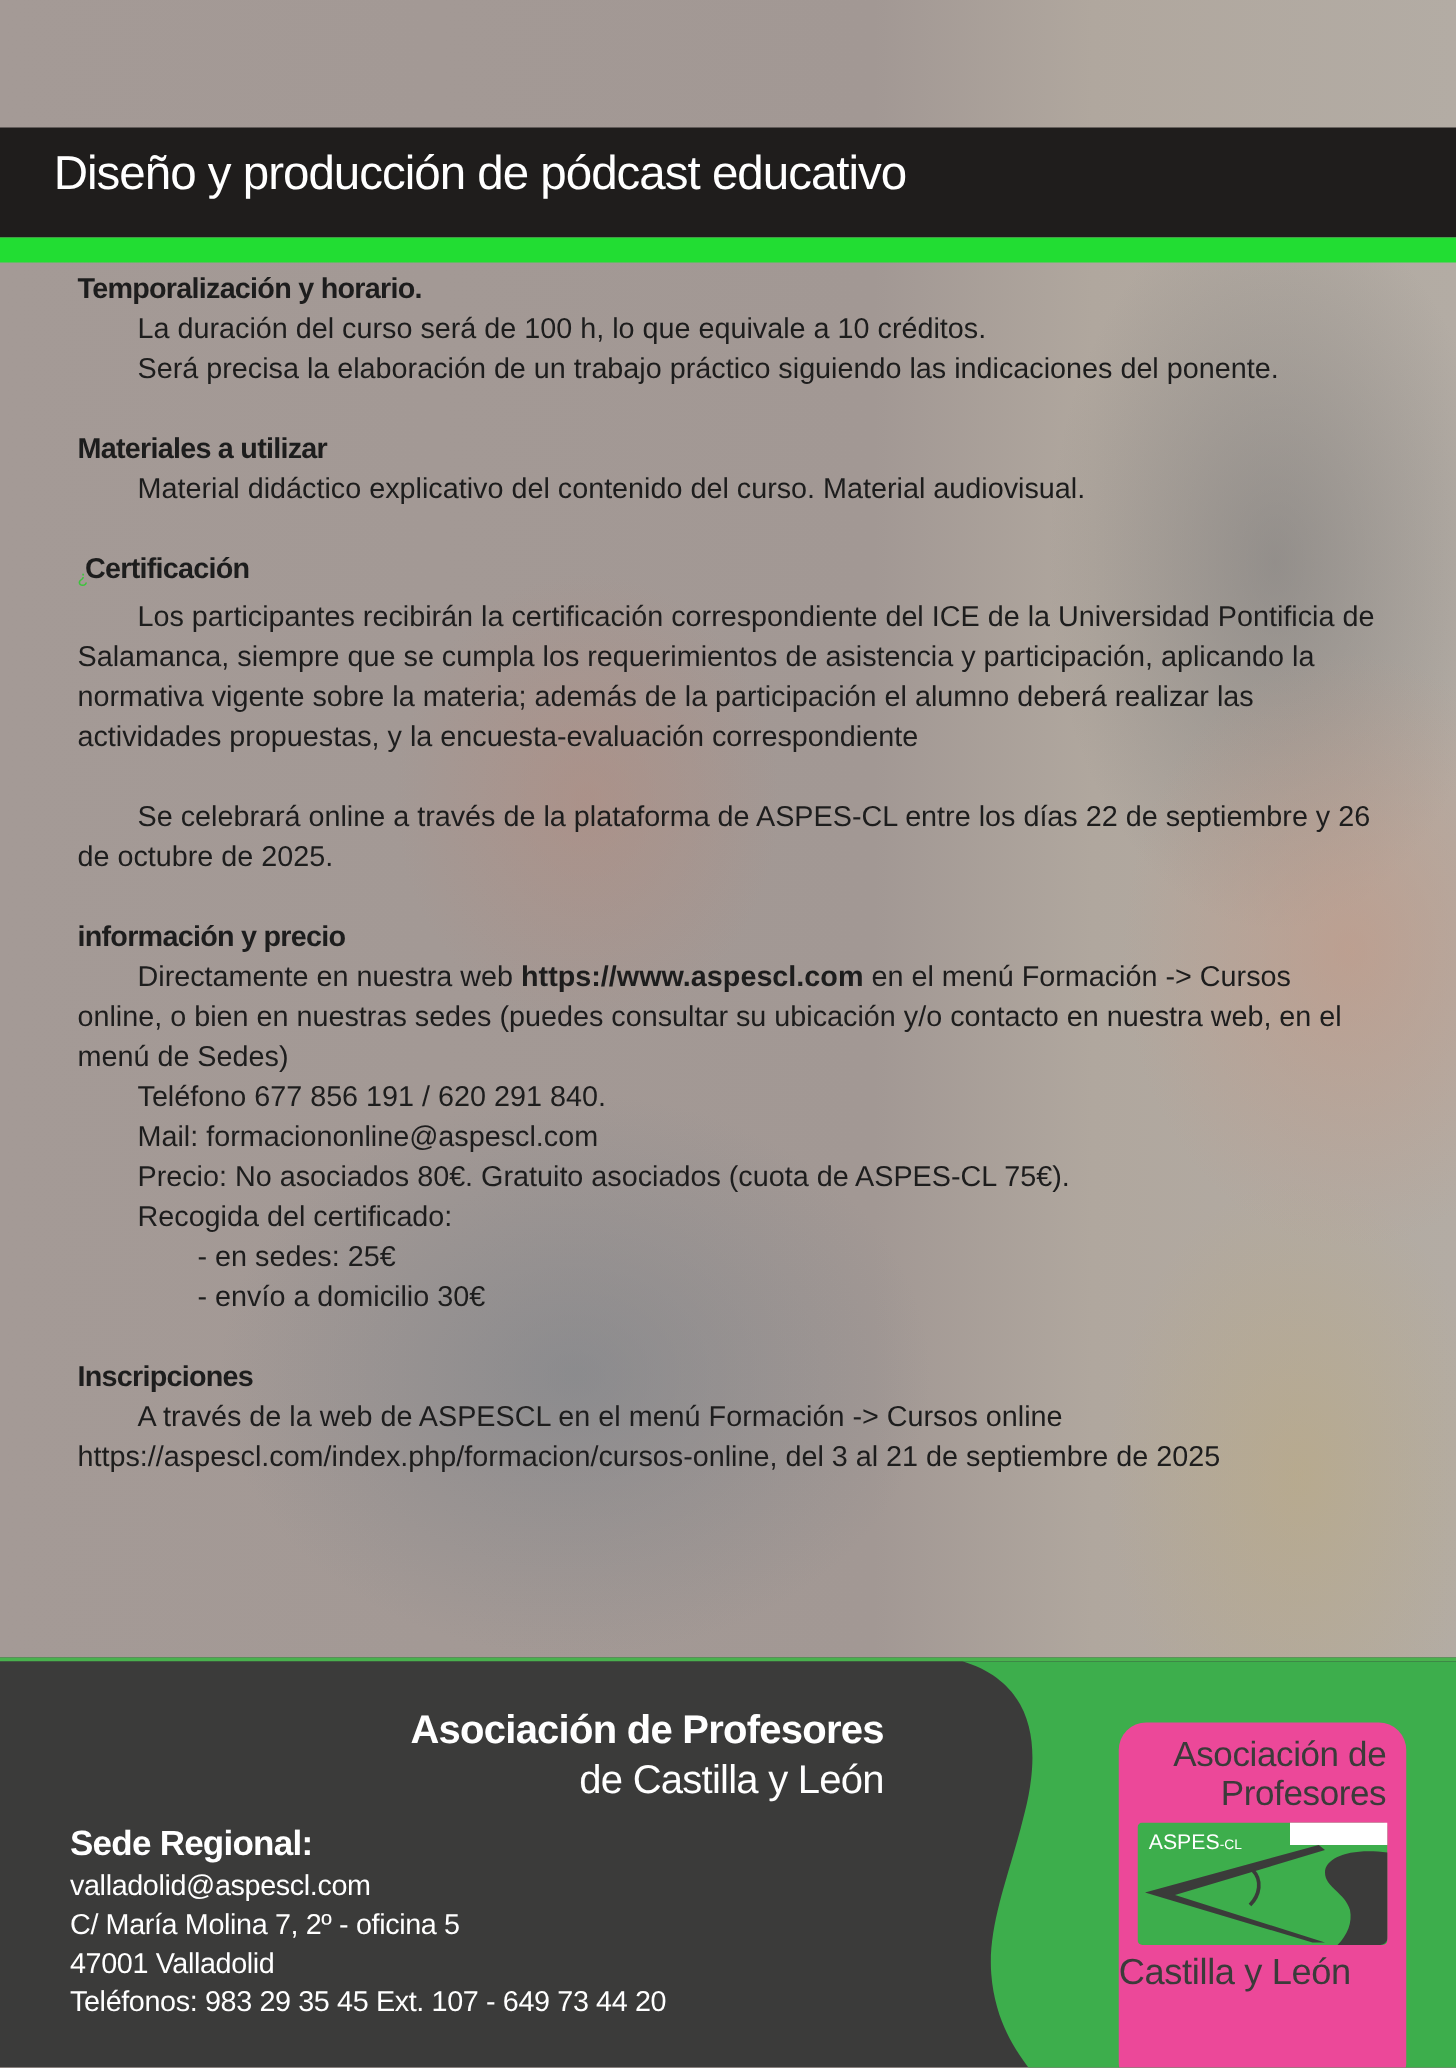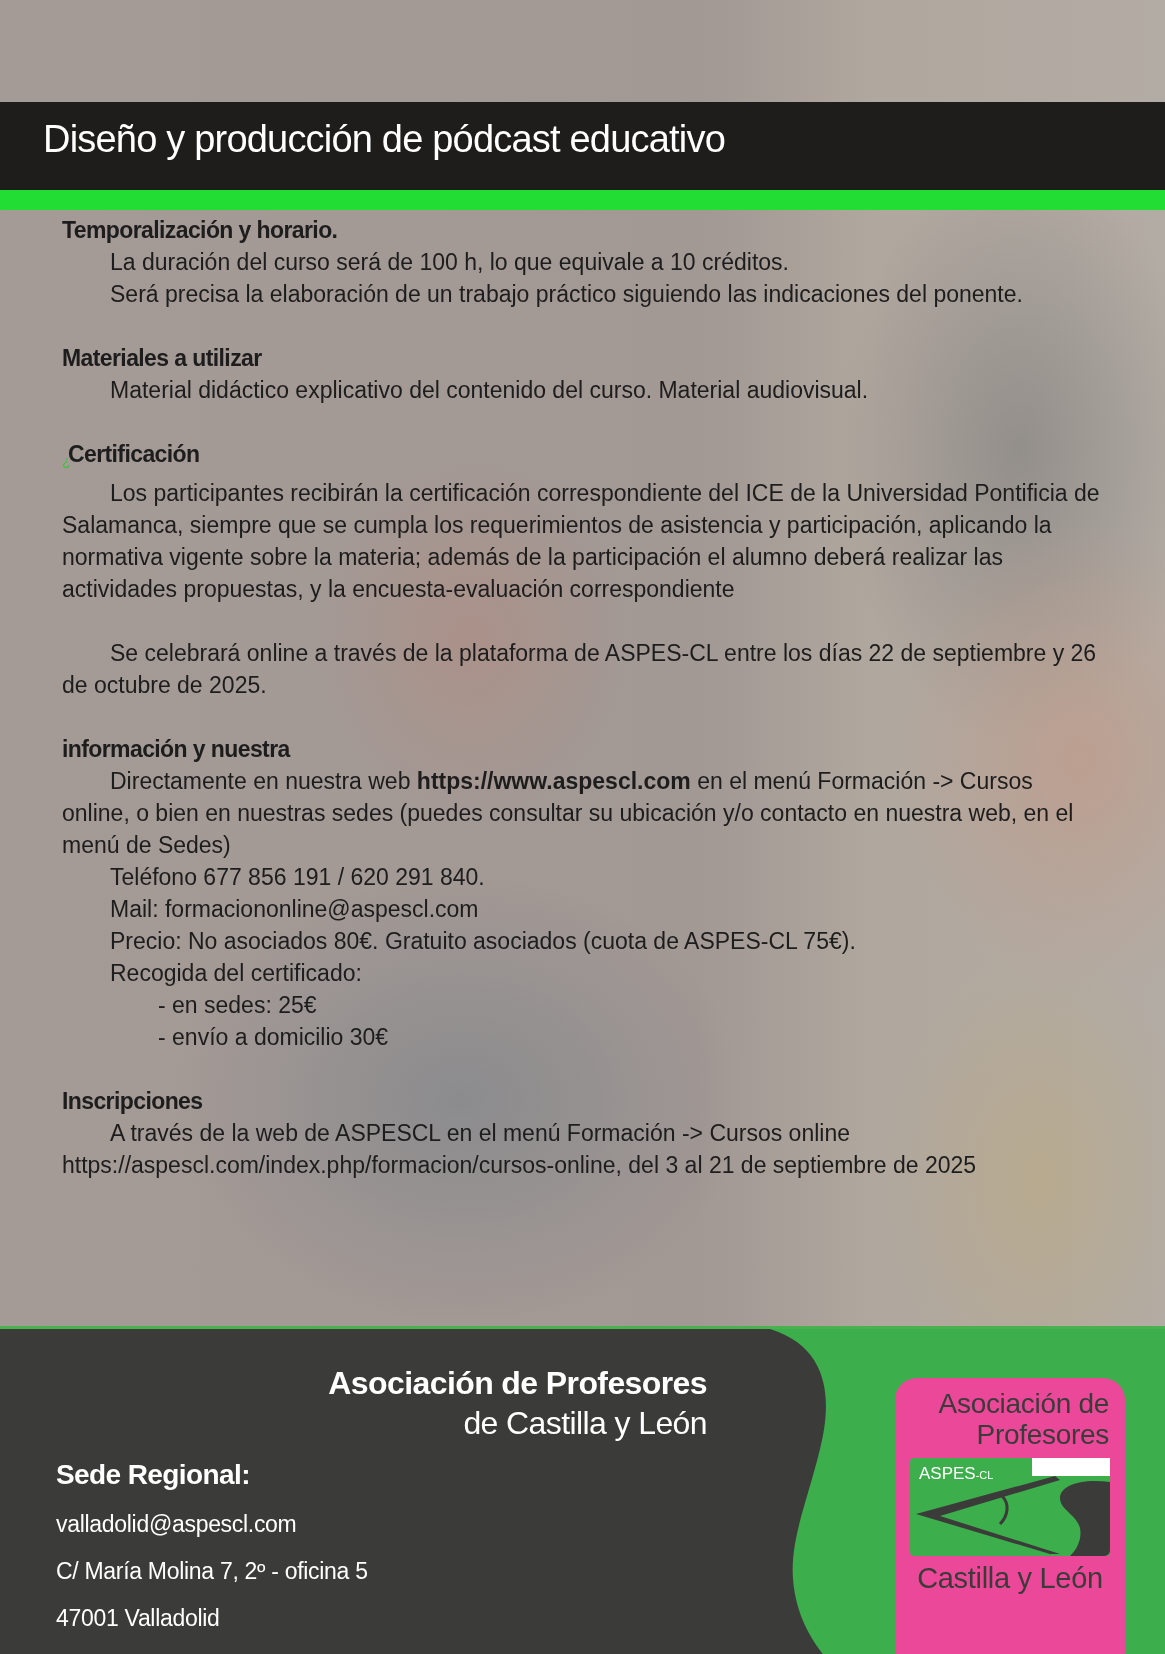--- a/index.html
+++ b/index.html
@@ -58,31 +58,31 @@
     font-size: 32px; color: #ffffff; font-weight: bold; letter-spacing: -0.6px; white-space: nowrap;
   }
   .footer-org2 {
     position: absolute; right: 458px; top: 76px;
     font-size: 32px; color: #ffffff; font-weight: normal; letter-spacing: -0.6px; white-space: nowrap;
   }
   .sede {
     position: absolute; left: 56px; top: 128px; color: #ffffff;
   }
   .sede h3 { font-size: 28px; font-weight: bold; letter-spacing: -0.6px; line-height: 36px; }
-  .sede div { font-size: 23px; line-height: 31px; font-weight: normal; letter-spacing: -0.3px; margin-top: 16px; }
+  .sede div { font-size: 23px; line-height: 31px; font-weight: normal; letter-spacing: -0.3px; }
   .logo {
     position: absolute; left: 895px; top: 1378px; width: 230px; height: 294px;
     background: #ec4899; border-radius: 22px;
   }
   .logo-l1 { position: absolute; right: 16px; top: 10px; font-size: 28px; color: #3b3b3a; white-space: nowrap; letter-spacing: -0.3px; }
   .logo-l2 { position: absolute; right: 16px; top: 41px; font-size: 28px; color: #3b3b3a; white-space: nowrap; letter-spacing: -0.3px; }
   .logo-graphic { position: absolute; left: 15px; top: 80px; width: 200px; height: 98px; }
   .logo-tag { position: absolute; left: 24px; top: 86px; font-size: 17px; color: #ffffff; font-weight: normal; white-space: nowrap; }
   .logo-tag small { font-size: 11px; }
-  .logo-l3 { position: absolute; left: 0; width: 230px; text-align: center; top: 184px; font-size: 29px; color: #3b3b3a; font-weight: normal; white-space: nowrap; letter-spacing: -0.3px; }
+  .logo-l3 { position: absolute; left: 0; width: 230px; text-align: left; top: 184px; font-size: 29px; color: #3b3b3a; font-weight: normal; white-space: nowrap; letter-spacing: -0.3px; }
 </style>
 </head>
 <body>
 
 <div class="bg"></div>
 
 <div class="header-band"></div>
 <h1 class="header-title">Diseño y producción de pódcast educativo</h1>
 <div class="accent-bar"></div>
 
@@ -102,21 +102,21 @@
   <div class="section">
     <h2><span class="marker">¿</span><span>Certificación</span></h2>
     <div class="para">Los participantes recibirán la certificación correspondiente del ICE  de la Universidad Pontificia de Salamanca, siempre que se cumpla los requerimientos de asistencia y participación, aplicando la normativa vigente sobre la materia; además de la participación el alumno deberá realizar las actividades propuestas, y la encuesta-evaluación correspondiente</div>
   </div>
 
   <div class="section">
     <div class="para">Se celebrará online a través de la plataforma de ASPES-CL entre los días 22 de septiembre y 26 de octubre de 2025.</div>
   </div>
 
   <div class="section">
-    <h2>información y nuestra</h2>
+    <h2>información y precio</h2>
     <div class="para"><span>Directamente en nuestra web </span><span class="bold">https://www.aspescl.com</span><span>  en  el menú Formación -&gt; Cursos online, o bien en nuestras sedes (puedes consultar su ubicación y/o contacto en nuestra web, en el menú de Sedes)</span></div>
     <div class="para-line">Teléfono 677 856 191 / 620 291 840.</div>
     <div class="para-line">Mail: formaciononline@aspescl.com</div>
     <div class="para-line">Precio: No asociados 80€. Gratuito asociados (cuota de ASPES-CL 75€).</div>
     <div class="para-line">Recogida del certificado:</div>
     <div class="sub-line">- en sedes: 25€</div>
     <div class="sub-line">- envío a domicilio 30€</div>
   </div>
 
   <div class="section">

